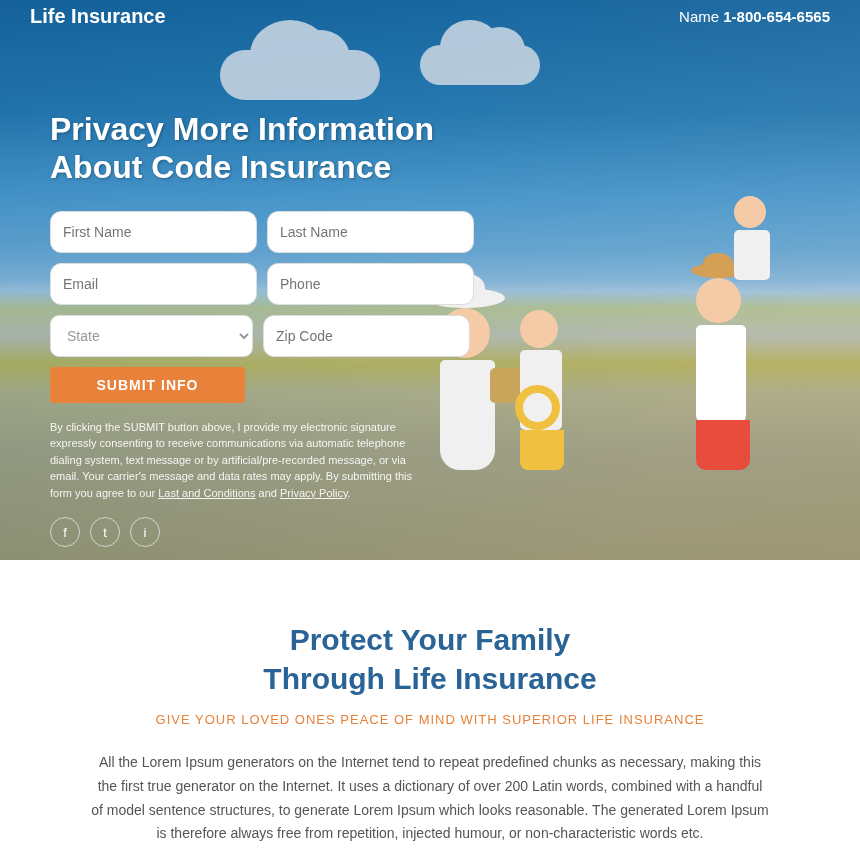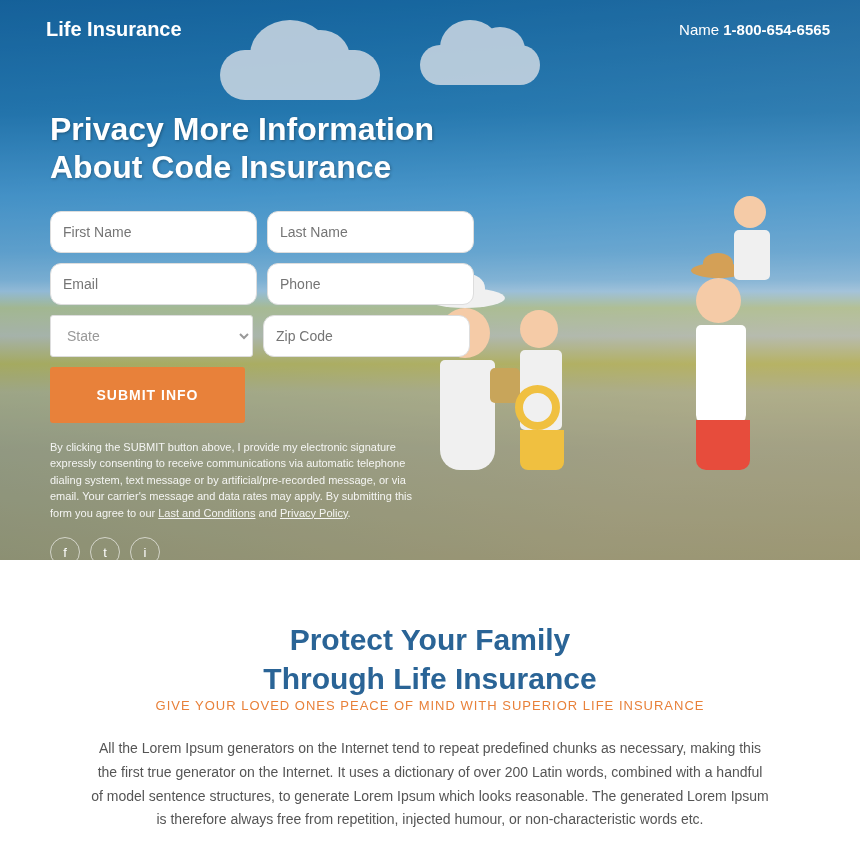--- a/index.html
+++ b/index.html
@@ -115,22 +115,22 @@
     
     .hero-overlay {
       position: absolute;
       inset: 0;
       background: rgba(20, 80, 130, 0.25);
     }
 
     
     .header {
       position: absolute;
-      top: 0; left: 16px; right: 0;
-      padding: 18px 30px;
+      top: 0; left: 0; right: 0;
+      padding: 5px 30px;
       display: flex;
       justify-content: space-between;
       align-items: center;
       z-index: 10;
     }
     .header-logo {
       font-size: 20px;
       font-weight: bold;
       color: white;
     }
@@ -173,31 +173,31 @@
       font-size: 14px;
       background: white;
       color: #999;
       outline: none;
     }
     .form-select {
       flex: 1;
       height: 42px;
       padding: 0 12px;
       border: 1px solid #ddd;
-      border-radius: 3px;
+      border-radius: 9px;
       font-size: 14px;
       background: white;
       color: #999;
       appearance: auto;
       outline: none;
     }
 
     .submit-btn {
       width: 195px;
-      height: 56px;
+      height: 36px;
       background: #e8813a;
       color: white;
       font-size: 14px;
       font-weight: bold;
       letter-spacing: 1px;
       border: none;
       border-radius: 3px;
       cursor: pointer;
       margin-bottom: 16px;
     }
@@ -236,21 +236,21 @@
     .content-section {
       background: white;
       padding: 60px 80px 50px;
       text-align: center;
     }
     .content-title {
       font-size: 30px;
       font-weight: bold;
       color: #2a6496;
       line-height: 1.3;
-      margin-bottom: 0;
+      margin-bottom: 14px;
     }
     .content-subtitle {
       font-size: 13px;
       color: #e8813a;
       letter-spacing: 1px;
       text-transform: uppercase;
       margin-bottom: 24px;
     }
     .content-body {
       font-size: 14px;

